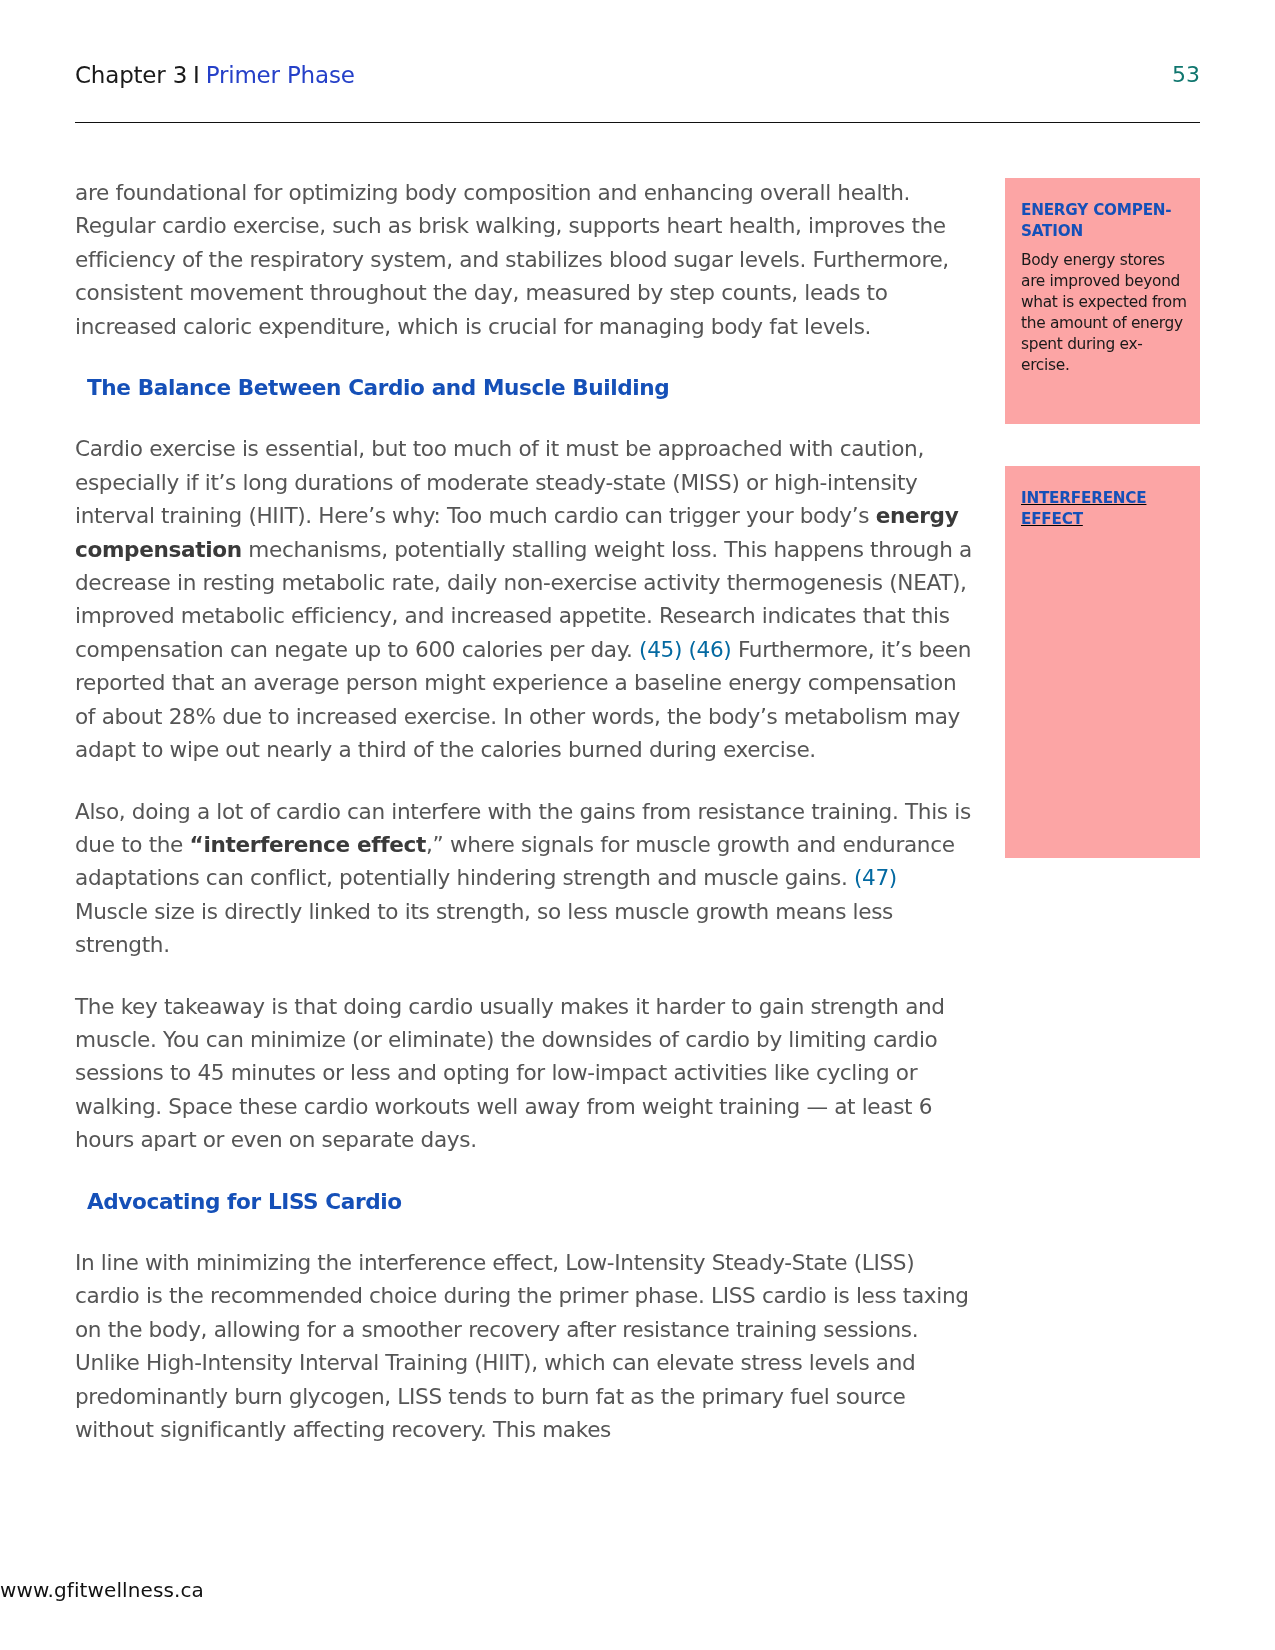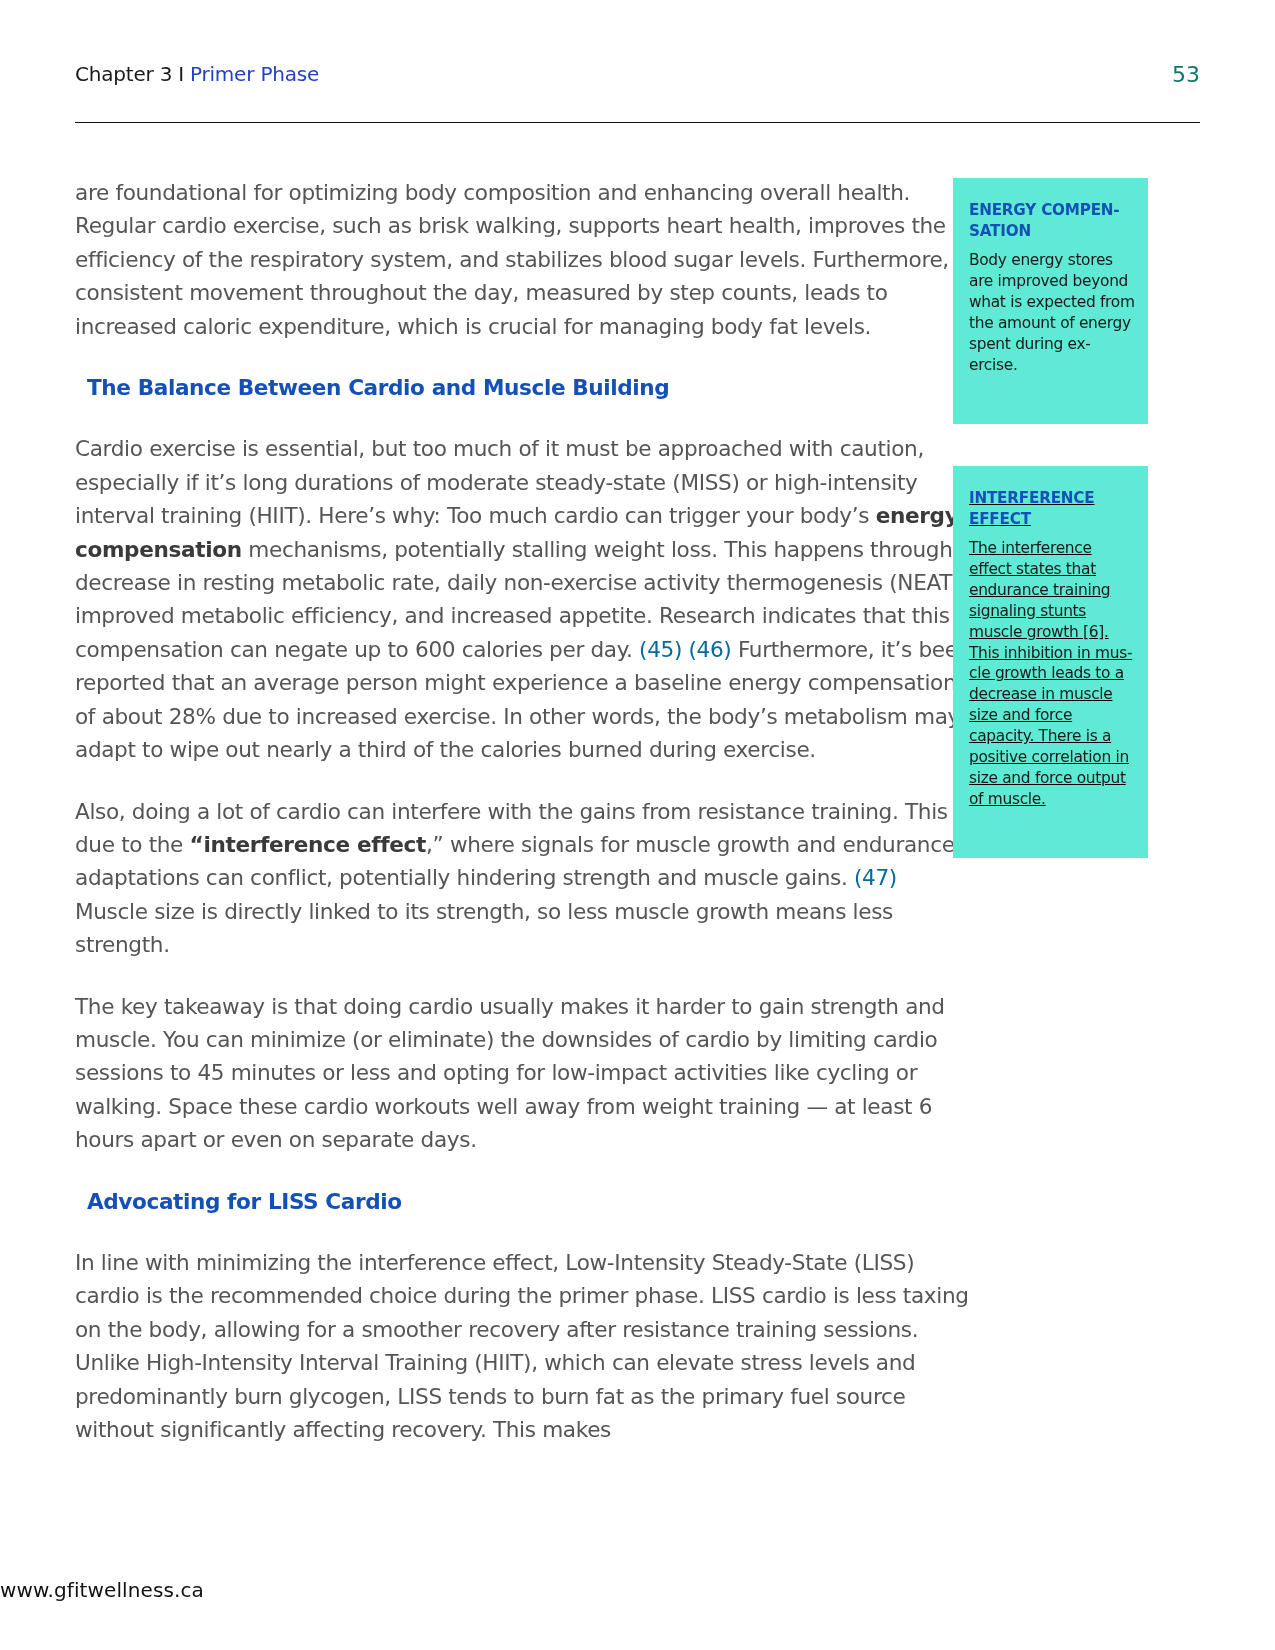--- a/index.html
+++ b/index.html
@@ -1,32 +1,32 @@
 <!DOCTYPE html>
 <html><head>
 <meta charset="utf-8">
 <style>
   html, body { margin: 0; padding: 0; background: #ffffff; }
   body { width: 1275px; height: 1650px; position: relative; overflow: hidden;
          font-family: "DejaVu Sans", sans-serif; }
   .header { position: absolute; left: 75px; top: 62px; width: 1125px; height: 30px; }
-  .chapter { position: absolute; left: 0; top: 0; font-size: 20px; color: #1a1a1a; letter-spacing: -0.2px; white-space: nowrap; }
+  .chapter { position: absolute; left: 0; top: 0; font-size: 23px; color: #1a1a1a; letter-spacing: -0.2px; white-space: nowrap; }
   .chapter .sep { margin: 0 6px 0 6px; }
   .chapter .section { color: #2540c8; }
   .page-num { position: absolute; right: 0; top: 0; font-size: 22px; color: #0f766e; }
   .rule { position: absolute; left: 75px; top: 122px; width: 1125px; height: 0; border-top: 1.5px solid #111; }
 
   .main { position: absolute; left: 75px; top: 176px; width: 900px;
           font-size: 21.6px; line-height: 33.4px; color: #555555; letter-spacing: -0.35px; }
   .main p { margin: 0 0 28px 0; }
   .main .h { color: #1550b8; font-weight: bold; font-size: 21.6px; margin: 0 0 28px 12px; letter-spacing: -0.4px; }
   .main b { color: #3a3a3a; }
   .cite { color: #0369a1; }
 
-  .note { position: absolute; left: 953px; width: 195px; background: #5eead4;
+  .note { position: absolute; left: 1005px; width: 195px; background: #fca5a5;
           box-sizing: border-box; padding: 22px 12px 18px 16px; }
   .note .t { color: #1550b8; font-weight: bold; font-size: 15.2px; line-height: 21px; letter-spacing: -0.2px; margin-bottom: 8px; }
   .note .b { color: #1a1a1a; font-size: 15.4px; line-height: 20.9px; letter-spacing: -0.3px; }
   .note1 { top: 178px; height: 246px; }
   .note2 { top: 466px; height: 392px; text-decoration: underline; }
 
   .footer { position: absolute; left: 0; width: 1275px; top: 1578px; text-align: left;
             font-size: 20px; color: #111; letter-spacing: 0.1px; }
 </style>
 </head>
@@ -49,16 +49,15 @@
   <div class="h">Advocating for LISS Cardio</div>
   <p>In line with minimizing the interference effect, Low-Intensity Steady-State (LISS) cardio is the recommended choice during the primer phase. LISS cardio is less taxing on the body, allowing for a smoother recovery after resistance training sessions. Unlike High-Intensity Interval Training (HIIT), which can elevate stress levels and predominantly burn glycogen, LISS tends to burn fat as the primary fuel source without significantly affecting recovery. This makes</p>
 </div>
 
 <div class="note note1">
   <div class="t">ENERGY COMPEN-SATION</div>
   <div class="b">Body energy stores are improved beyond what is expected from the amount of energy spent during ex-ercise.</div>
 </div>
 <div class="note note2">
   <div class="t">INTERFERENCE EFFECT</div>
-  <div class="b">The interference effect states that endurance training signaling stunts muscle growth [6]. This inhibition in mus-cle growth leads to a decrease in muscle size and force capacity. There is a positive correlation in size and force output of muscle.</div>
 </div>
 
 <div class="footer">www.gfitwellness.ca</div>
 
 </body></html>

